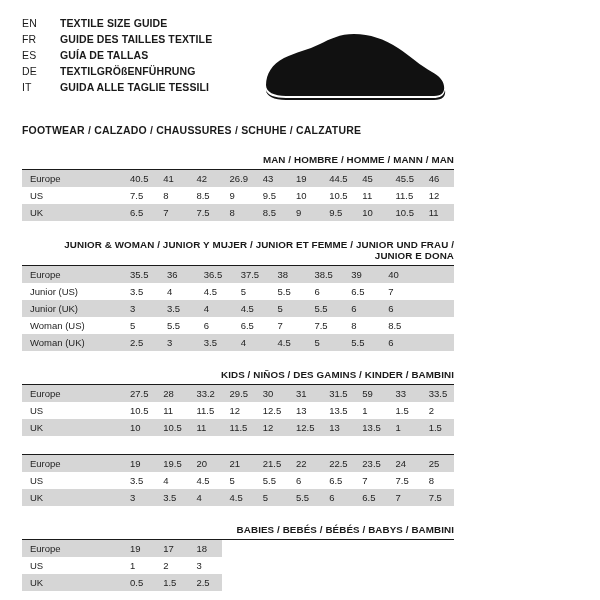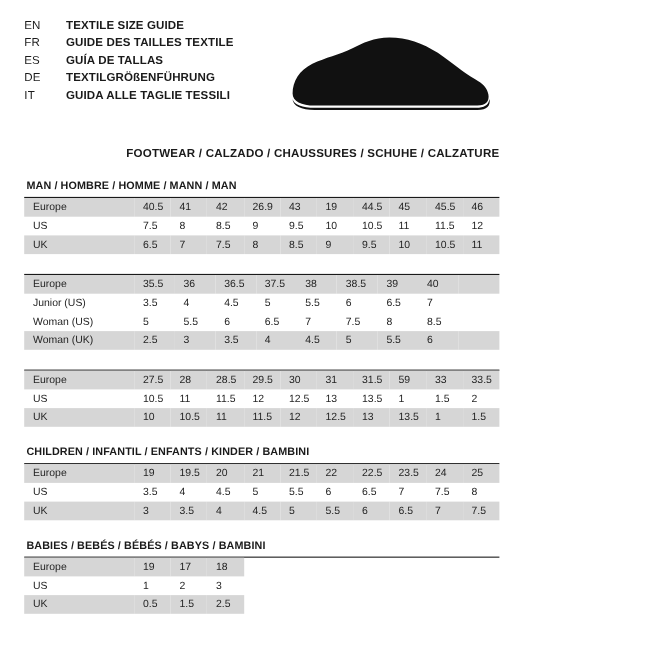--- a/index.html
+++ b/index.html
@@ -52,31 +52,31 @@
     height: 80px;
     margin-right: 6px;
     margin-top: 14px;
   }
   .shoe-wrap svg { display: block; width: 100%; height: 100%; }
 
   .section-title {
     font-size: 10.5px;
     font-weight: 700;
     letter-spacing: 0.2px;
-    margin-top: 24px;
-    text-align: right;
+    margin-top: 14px;
   }
 
   
   .block { margin-top: 18px; }
   .block-title {
     font-size: 9.8px;
     font-weight: 700;
     letter-spacing: 0.1px;
     margin: 0 0 4px 2px;
+    text-align: right;
   }
   .rule {
     height: 1px;
     background: #1a1a1a;
     margin-bottom: 0;
   }
   table.sizes {
     border-collapse: collapse;
     width: 100%;
     font-size: 9.5px;
@@ -182,20 +182,21 @@
           <td>9.5</td>
           <td>10</td>
           <td>10.5</td>
           <td>11</td>
         </tr>
       </tbody>
     </table>
   </div>
 
   <div class="block">
+    <div class="block-title">JUNIOR &amp; WOMAN / JUNIOR Y MUJER / JUNIOR ET FEMME / JUNIOR UND FRAU / JUNIOR E DONA</div>
     <div class="rule"></div>
     <table class="sizes">
       <tbody>
         <tr class="shade">
           <td class="rowlabel">Europe</td>
           <td>35.5</td>
           <td>36</td>
           <td>36.5</td>
           <td>37.5</td>
           <td>38</td>
@@ -209,20 +210,32 @@
           <td>3.5</td>
           <td>4</td>
           <td>4.5</td>
           <td>5</td>
           <td>5.5</td>
           <td>6</td>
           <td>6.5</td>
           <td>7</td>
           <td></td>
         </tr>
+        <tr class="shade">
+          <td class="rowlabel">Junior (UK)</td>
+          <td>3</td>
+          <td>3.5</td>
+          <td>4</td>
+          <td>4.5</td>
+          <td>5</td>
+          <td>5.5</td>
+          <td>6</td>
+          <td>6</td>
+          <td></td>
+        </tr>
         <tr>
           <td class="rowlabel">Woman (US)</td>
           <td>5</td>
           <td>5.5</td>
           <td>6</td>
           <td>6.5</td>
           <td>7</td>
           <td>7.5</td>
           <td>8</td>
           <td>8.5</td>
@@ -238,28 +251,29 @@
           <td>5</td>
           <td>5.5</td>
           <td>6</td>
           <td></td>
         </tr>
       </tbody>
     </table>
   </div>
 
   <div class="block">
+    <div class="block-title">KIDS / NIÑOS / DES GAMINS / KINDER / BAMBINI</div>
     <div class="rule"></div>
     <table class="sizes">
       <tbody>
         <tr class="shade">
           <td class="rowlabel">Europe</td>
           <td>27.5</td>
           <td>28</td>
-          <td>28.5</td>
+          <td>33.2</td>
           <td>29.5</td>
           <td>30</td>
           <td>31</td>
           <td>31.5</td>
           <td>59</td>
           <td>33</td>
           <td>33.5</td>
         </tr>
         <tr>
           <td class="rowlabel">US</td>
@@ -285,21 +299,20 @@
           <td>13</td>
           <td>13.5</td>
           <td>1</td>
           <td>1.5</td>
         </tr>
       </tbody>
     </table>
   </div>
 
   <div class="block">
-    <div class="block-title">CHILDREN / INFANTIL / ENFANTS / KINDER / BAMBINI</div>
     <div class="rule"></div>
     <table class="sizes">
       <tbody>
         <tr class="shade">
           <td class="rowlabel">Europe</td>
           <td>19</td>
           <td>19.5</td>
           <td>20</td>
           <td>21</td>
           <td>21.5</td>

